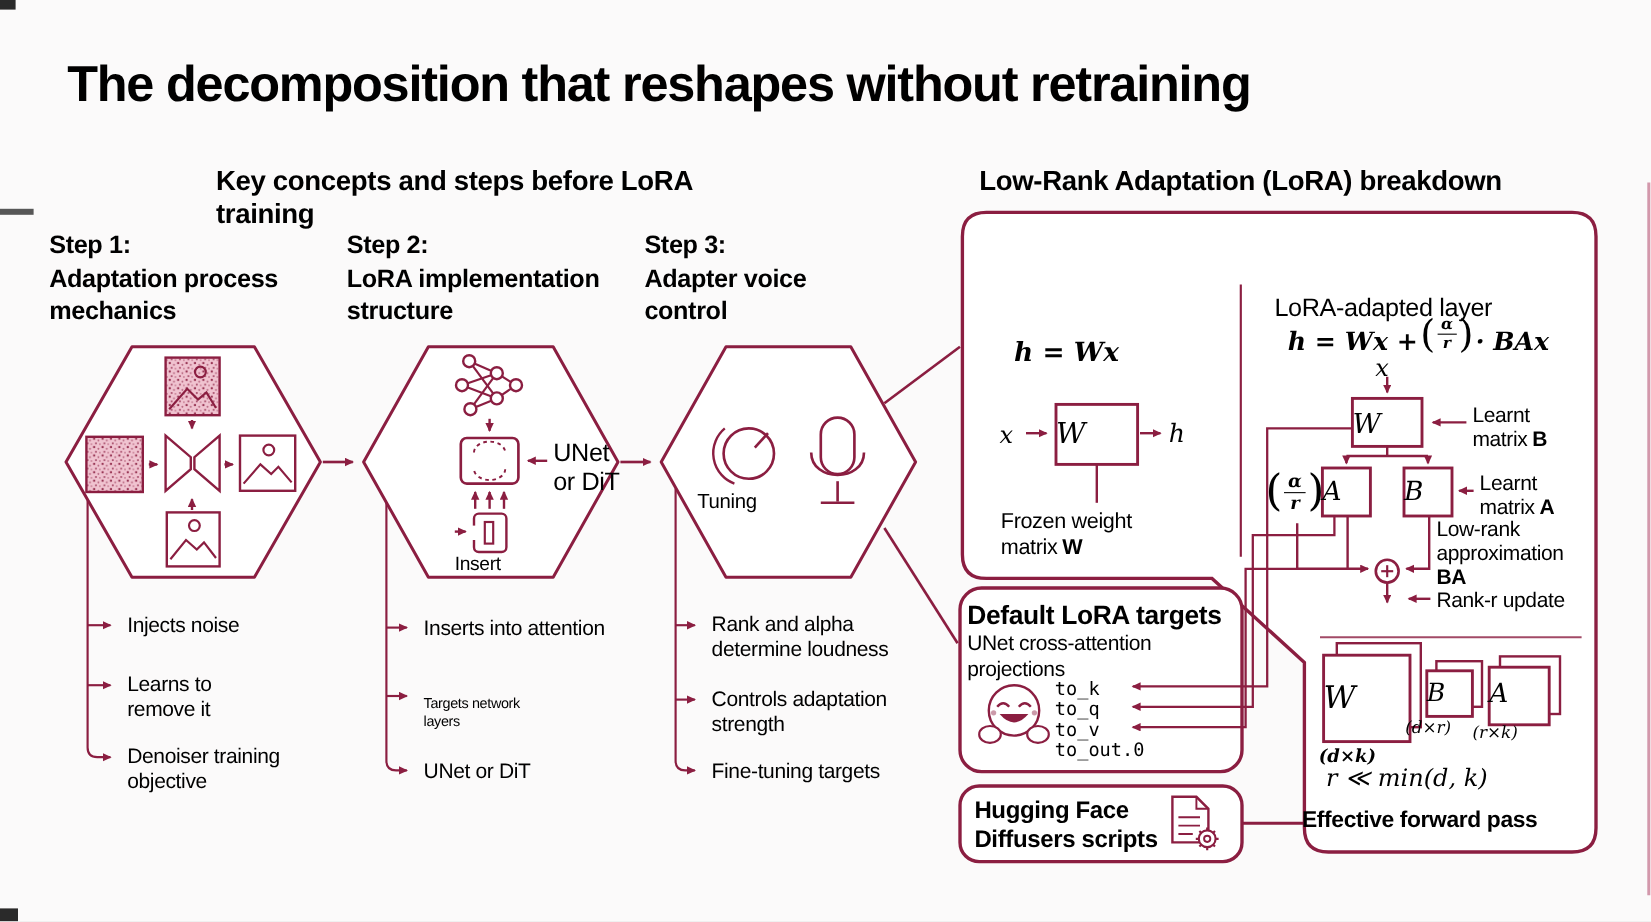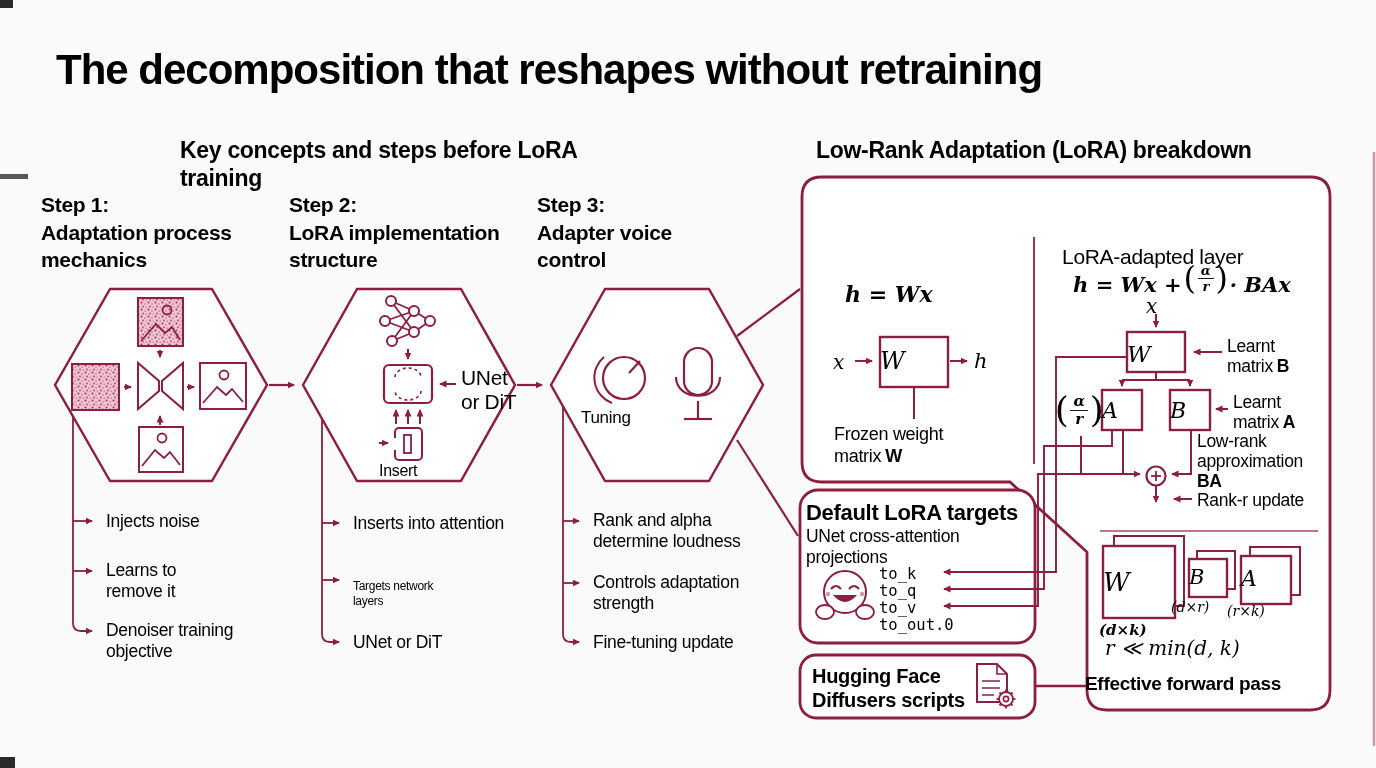--- a/index.html
+++ b/index.html
@@ -268,21 +268,21 @@
 
 <div class="t ml" style="left:353px;top:513px;font-size:17.5px;">Inserts into attention</div>
 <div class="t ml" style="left:353px;top:549px;font-size:12px;margin-top:30px;">Targets network
 layers</div>
 <div class="t ml" style="left:353px;top:632px;font-size:17.5px;">UNet or DiT</div>
 
 <div class="t ml" style="left:593px;top:510px;font-size:17.5px;">Rank and alpha
 determine loudness</div>
 <div class="t ml" style="left:593px;top:572px;font-size:17.5px;">Controls adaptation
 strength</div>
-<div class="t ml" style="left:593px;top:632px;font-size:17.5px;">Fine-tuning update</div>
+<div class="t ml" style="left:593px;top:632px;font-size:17.5px;">Fine-tuning targets</div>
 
 <div class="t c mb" style="left:845px;top:268px;width:150px;font-size:22px;">h = Wx</div>
 <div class="t c math" style="left:833px;top:350px;width:20px;font-size:20px;">x</div>
 <div class="t c math" style="left:880px;top:347px;width:68px;font-size:24px;">W</div>
 <div class="t c math" style="left:974px;top:349px;width:22px;font-size:21px;">h</div>
 <div class="t c cap" style="left:834px;top:424px;width:160px;font-size:18px;"><span class="ml">Frozen weight
 matrix</span><b>W</b></div>
 
 <div class="t c" style="left:1062px;top:244px;width:240px;font-size:21px;">LoRA-adapted layer</div>
 <div class="t frow" style="left:1040px;top:258px;width:284px;height:40px;font-size:21px;">

